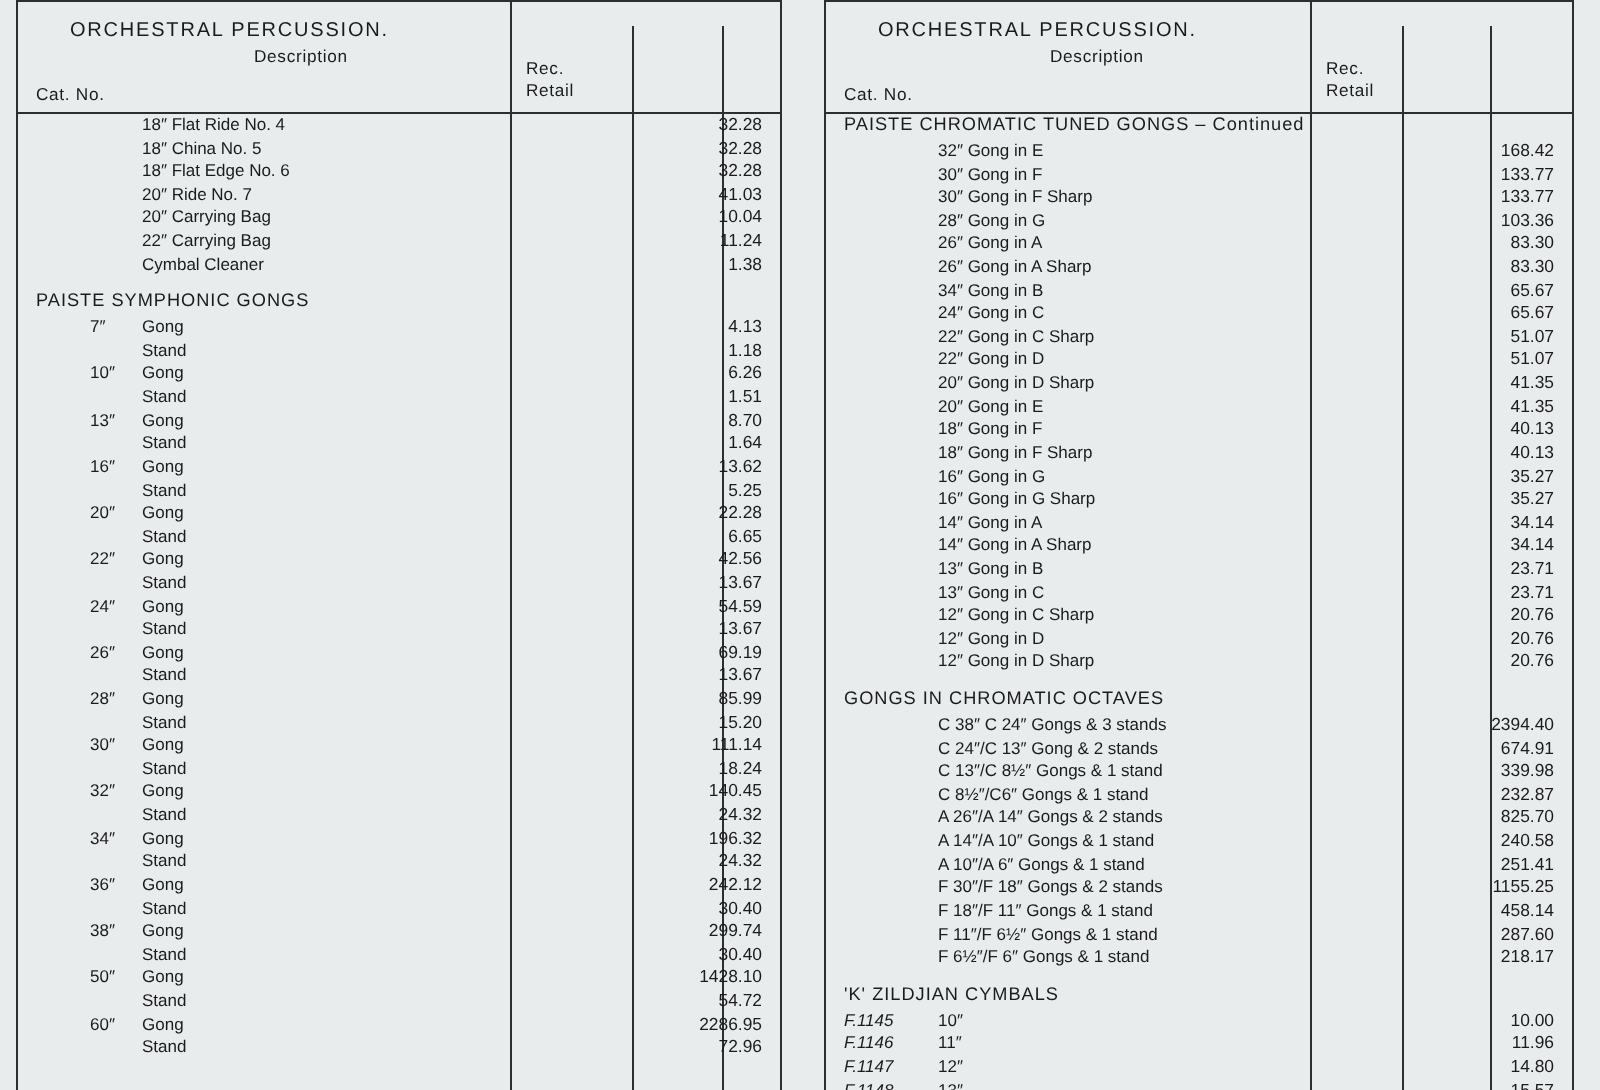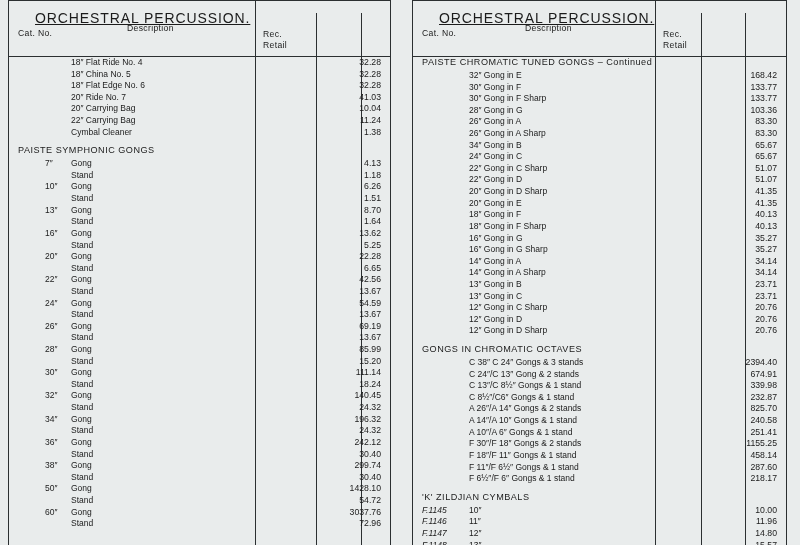--- a/index.html
+++ b/index.html
@@ -17,23 +17,23 @@
 
   
   .frame{position:relative;height:545px;box-sizing:border-box;
          border-top:1.6px solid #2b2f31;
          border-left:1.2px solid #2b2f31;}
   .page-left .frame{width:383px;border-right:1.2px solid #2b2f31;}
   .page-right .frame{width:375px;border-right:1.2px solid #2b2f31;}
 
   
   .hdr{position:relative;height:55px;border-bottom:1.6px solid #2b2f31;}
-  .sheet-title{position:absolute;left:26px;top:9px;font-size:14px;letter-spacing:.9px;text-decoration:underline;}
+  .sheet-title{position:absolute;left:26px;top:9px;font-size:10px;letter-spacing:.9px;}
   .colhead{position:absolute;bottom:6px;font-size:8.6px;letter-spacing:.35px;margin-top:16px;}
-  .ch-cat{left:9px;bottom:18px;}
+  .ch-cat{left:9px;bottom:4px;}
   .ch-desc{left:118px;bottom:23px;}
   .page-right .ch-desc{left:112px;}
   .ch-rec{left:0;bottom:6px;line-height:1.22;text-align:left;padding-left:6px;}
 
   
   .vrule{position:absolute;top:0;bottom:0;width:0;border-left:1.1px solid #2b2f31;}
 
   
   .body{position:relative;height:490px;}
   .rows{position:absolute;left:0;right:0;top:0;}
@@ -304,21 +304,21 @@
             <div class="row">
               <div class="c-cat ind"></div>
               <div class="c-desc">Stand</div>
               <div class="c-lead"></div>
               <div class="c-price">54.72</div>
             </div>
             <div class="row">
               <div class="c-cat ind">60″</div>
               <div class="c-desc">Gong</div>
               <div class="c-lead"></div>
-              <div class="c-price">3037.76</div>
+              <div class="c-price">2286.95</div>
             </div>
             <div class="row">
               <div class="c-cat ind"></div>
               <div class="c-desc">Stand</div>
               <div class="c-lead"></div>
               <div class="c-price">72.96</div>
             </div>
             <div class="gap"></div>
           </div>
       </div>

